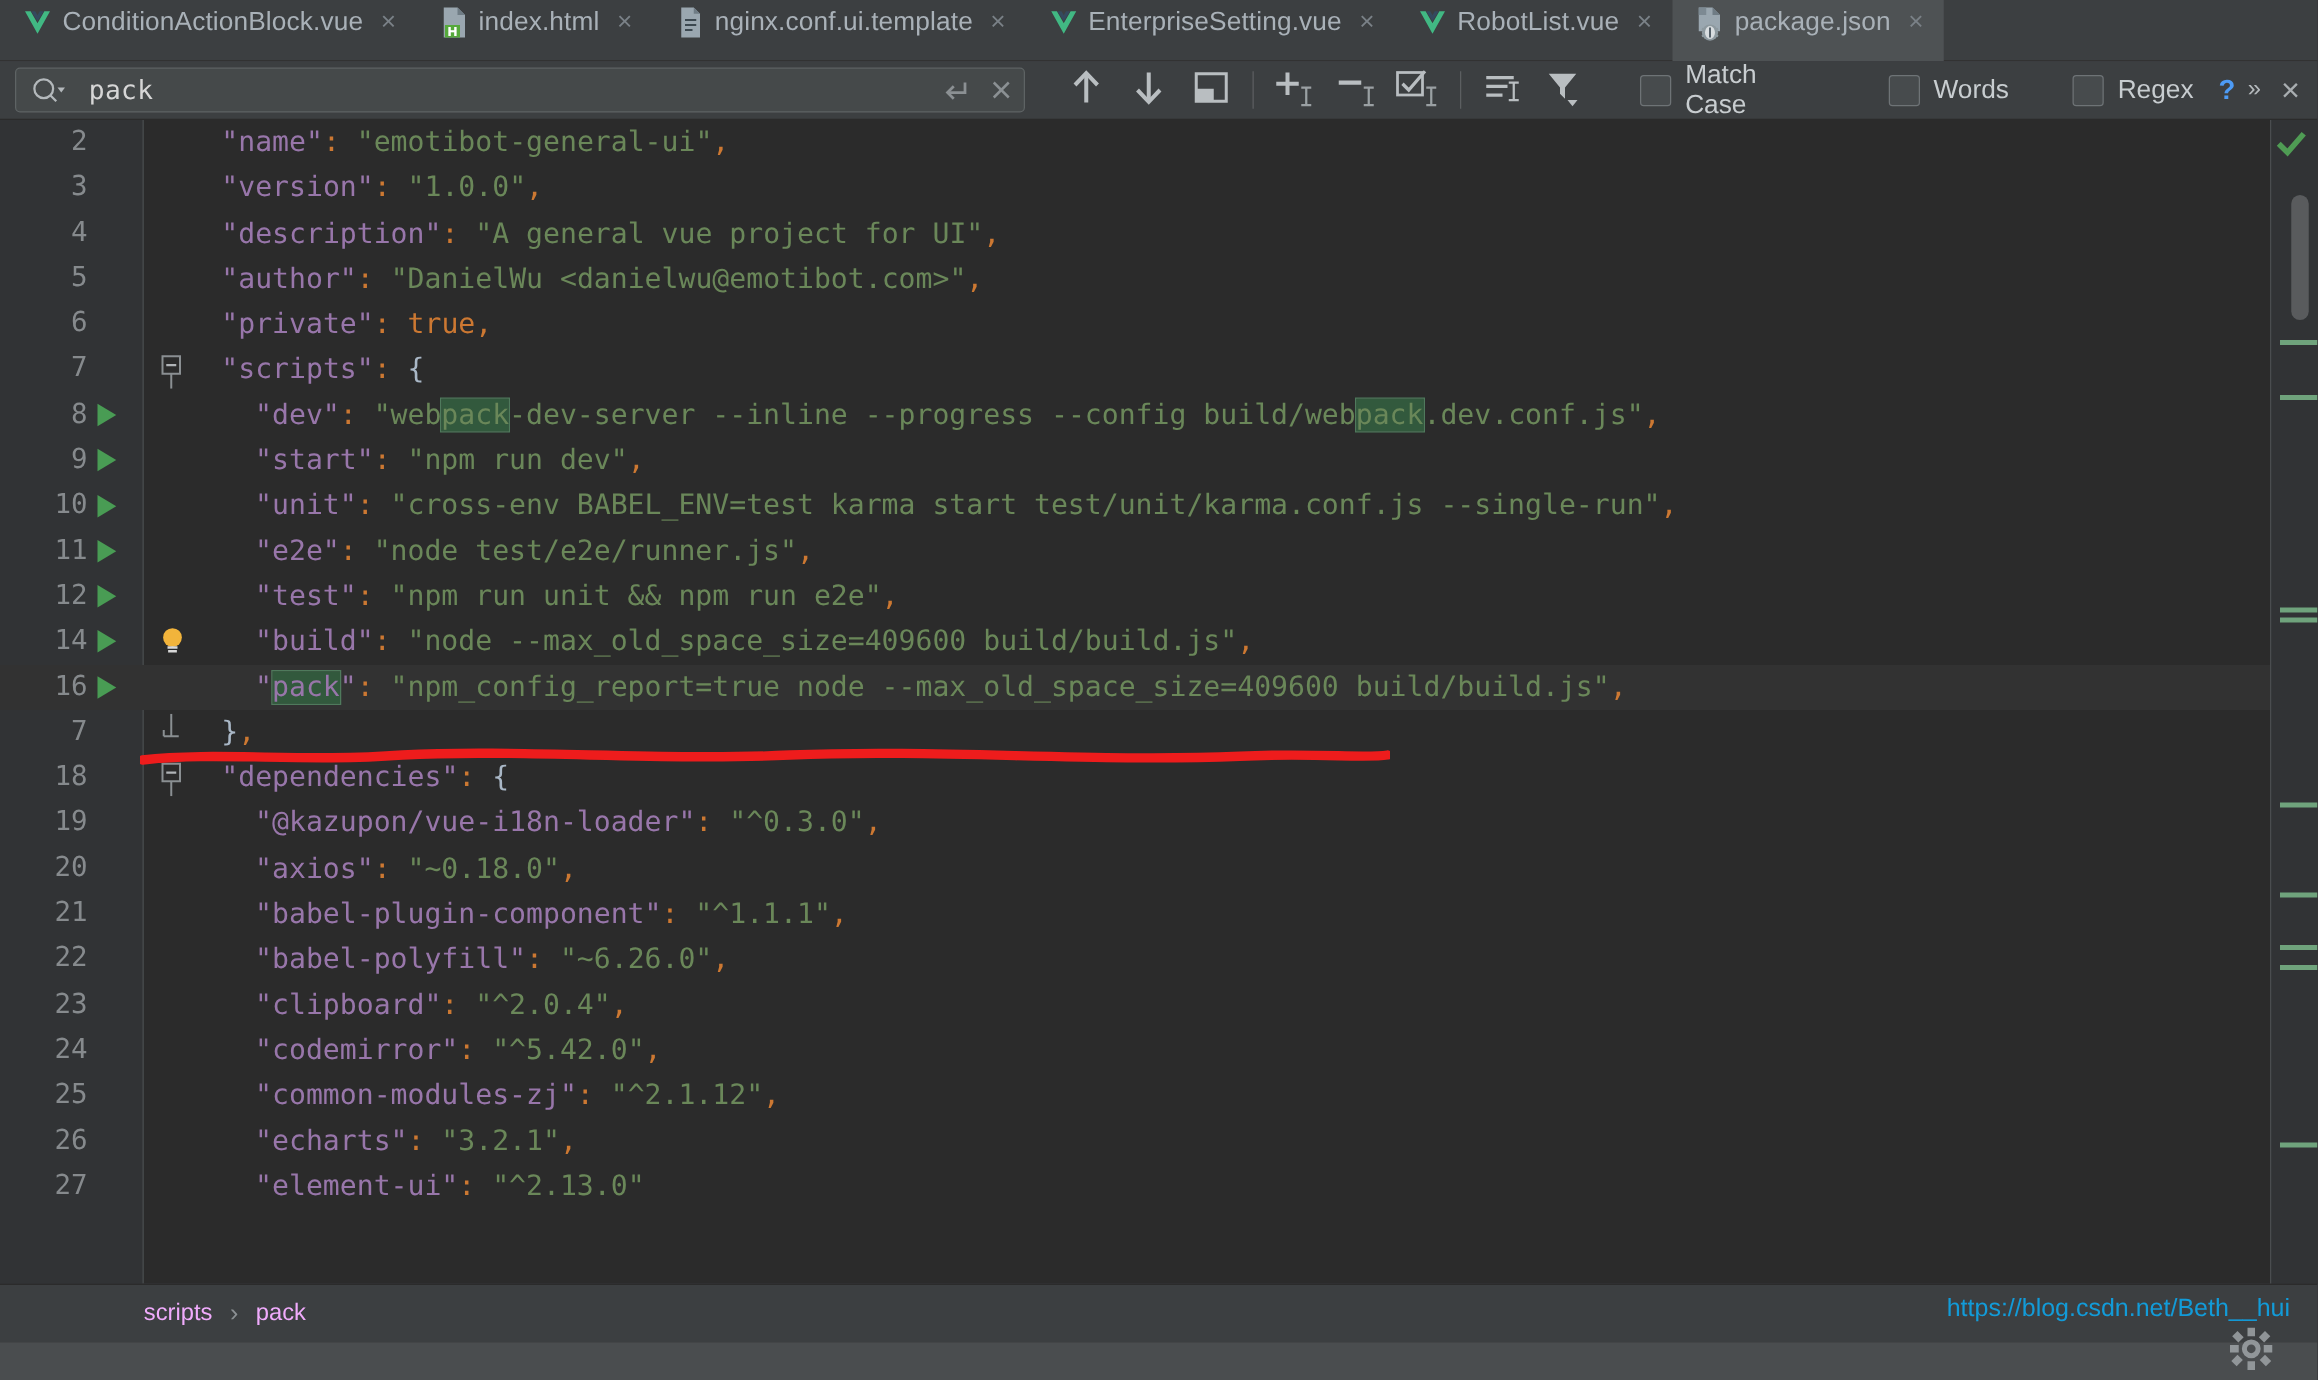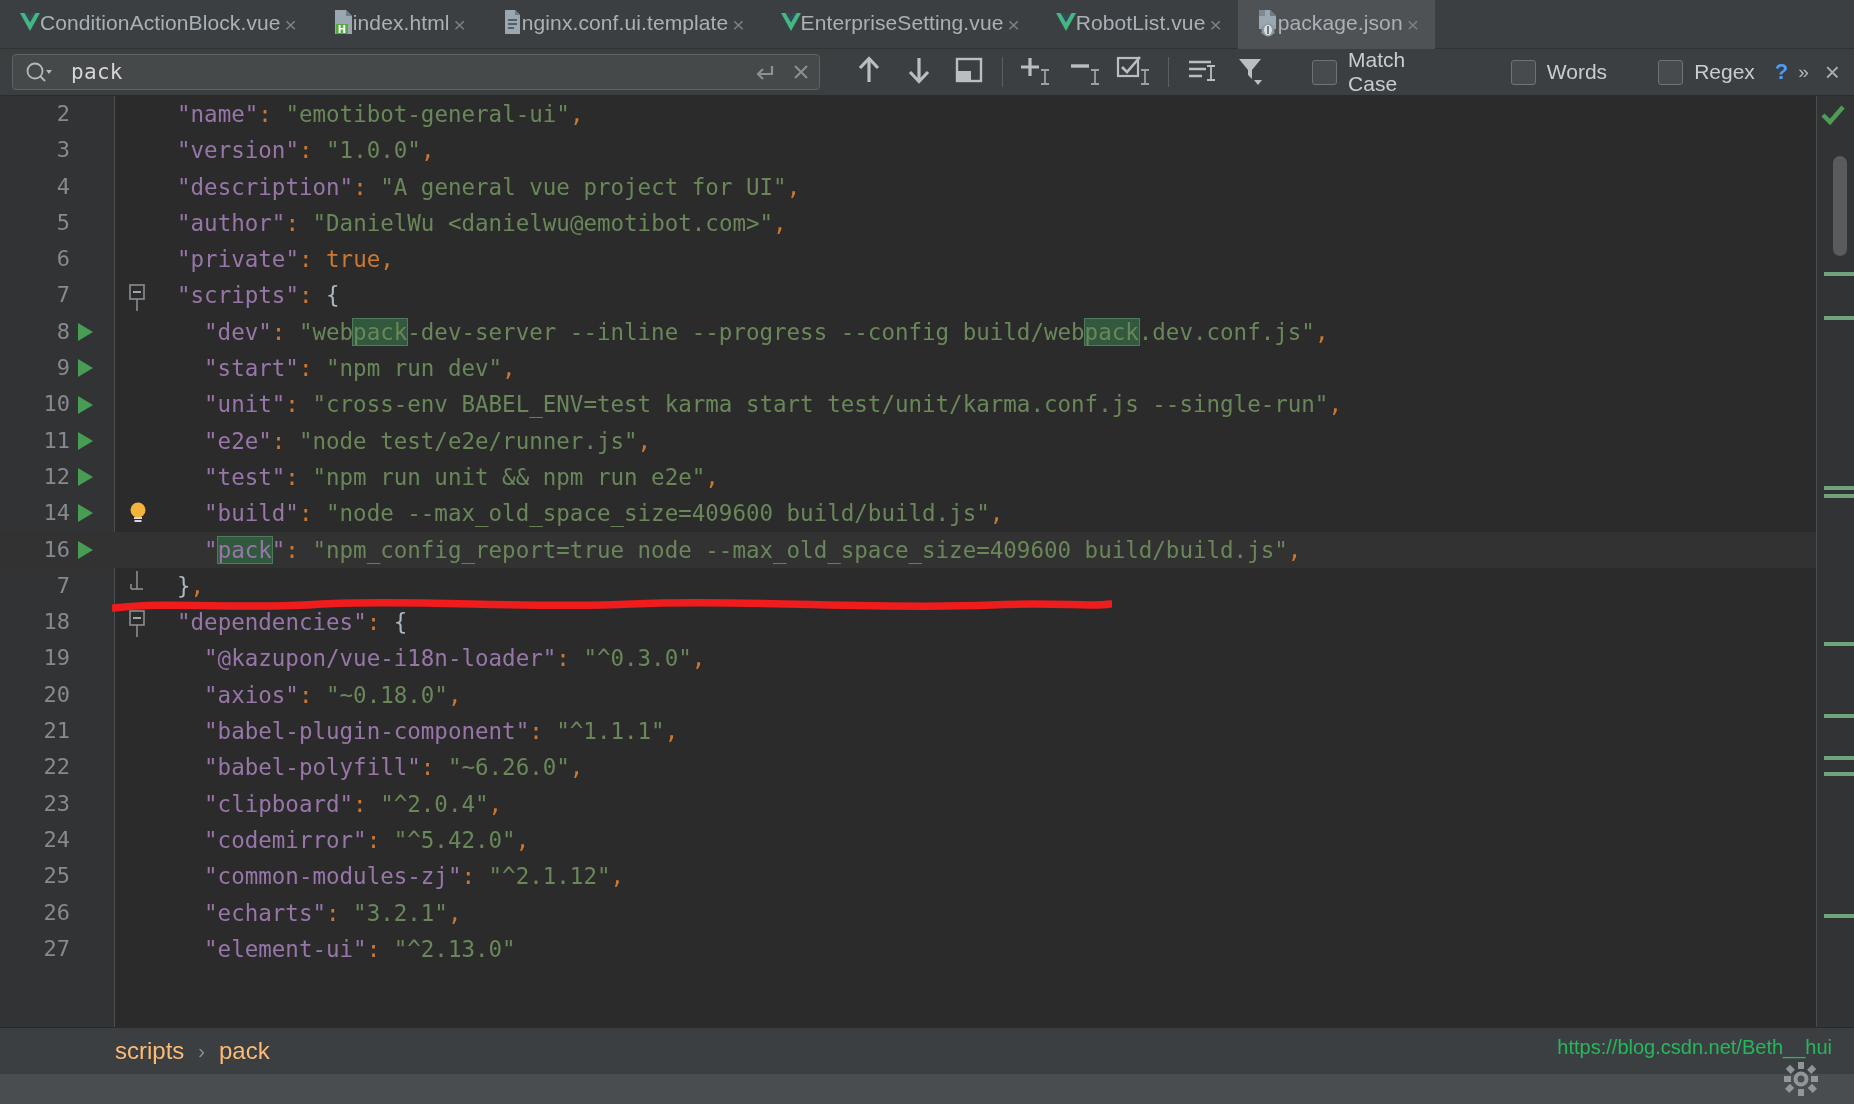--- a/index.html
+++ b/index.html
@@ -11,21 +11,21 @@
   }
   #app { position: relative; width: 1854px; height: 1104px; background: #3c3f41; }
 
   
   .tabbar {
     position: absolute; left: 0; top: 0; width: 1854px; height: 49px;
     background: #3c3f41; display: flex; align-items: stretch;
     border-bottom: 1px solid #323232;
   }
   .tab {
-    display: flex; align-items: flex-end; gap: 0;
+    display: flex; align-items: center; gap: 10px;
     padding: 0 16px 12px 18px; height: 49px;
     color: #a9b1b8; font-size: 21px; white-space: nowrap; cursor: default;
     border-bottom: 2px solid transparent;
   }
   .tab.active { background: #4e5254; }
   .tab .tab-label { letter-spacing: .1px; }
   .tab .tab-close {
     color: #7a8187; font-size: 21px; line-height: 1; margin-left: 4px; font-weight: 300;
   }
   .tabbar-filler { flex: 1; }
@@ -112,29 +112,29 @@
   }
   .tick { position: absolute; right: 0; width: 30px; height: 4px; background: #6fa37c; }
   .ok-check { position: absolute; right: 8px; top: 8px; }
 
   
   .breadcrumb {
     position: absolute; left: 0; top: 1027px; width: 1854px; height: 47px;
     background: #3c3f41; display: flex; align-items: center;
     border-top: 1px solid #2b2b2b;
   }
-  .bc-item { color: #fdba74; font-size: 24px; }
+  .bc-item { color: #f0abfc; font-size: 19px; }
   .bc-sep { color: #8b9093; font-size: 20px; margin: 0 14px; }
   .statusbar {
     position: absolute; left: 0; top: 1074px; width: 1854px; height: 30px;
     background: #4a4d4f;
   }
   .watermark {
     position: absolute; right: 22px; top: 1036px;
-    color: #22c55e; font-size: 20px; opacity: .9; white-space: nowrap;
+    color: #0ea5e9; font-size: 20px; opacity: .9; white-space: nowrap;
   }
   .wm-gear { position: absolute; right: 36px; top: 1062px; opacity: .85; }
 
   
   .red-underline {
     position: absolute; left: 112px; top: 598px; width: 1000px; height: 16px; pointer-events: none;
   }
 </style>
 </head>
 <body>

